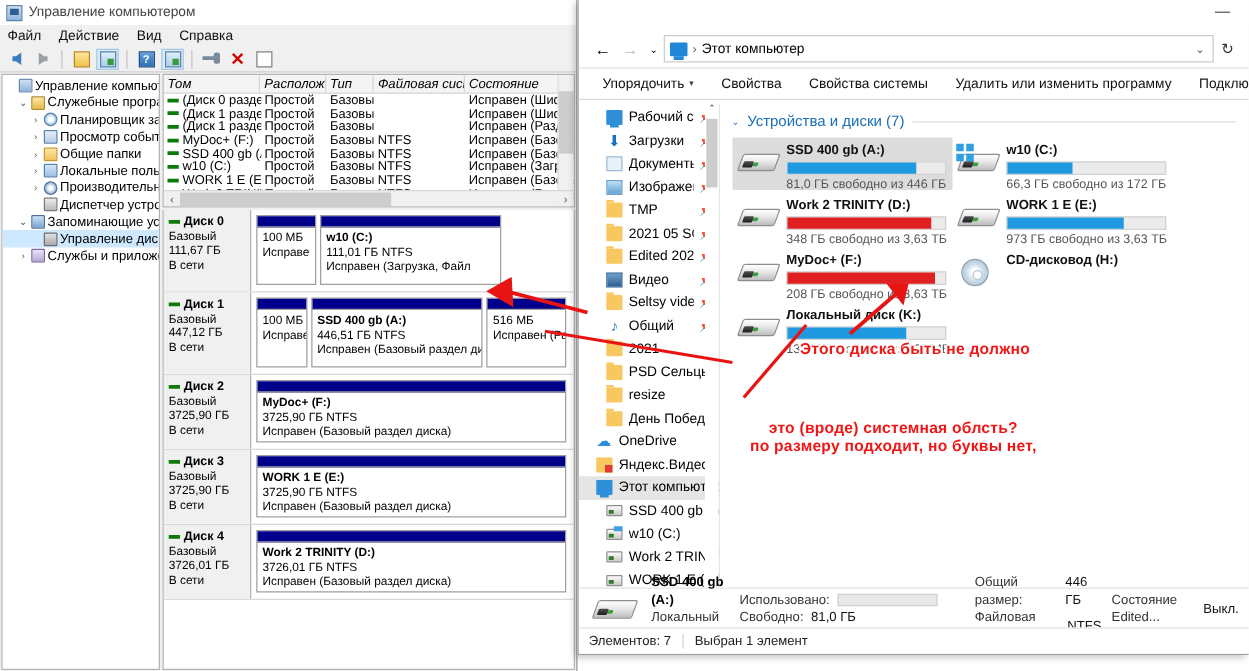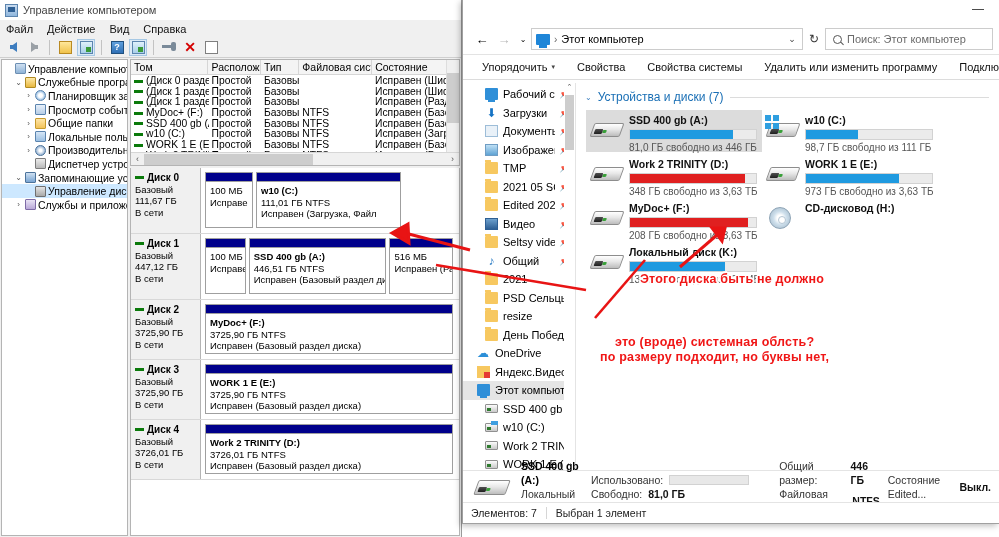--- a/index.html
+++ b/index.html
@@ -87,21 +87,21 @@
   .tic.perf{background:radial-gradient(#ffffff 20%,#8faed0 75%);border-color:#4c739b;border-radius:50%;}
   .tic.dev{background:linear-gradient(#ececec,#b9b9b9);border-color:#7c7c7c;}
   .tic.store{background:linear-gradient(#cfe0f2,#79a5d2);border-color:#4c739b;}
   .tic.dm{background:linear-gradient(#e3e3e3,#a9a9a9);border-color:#6f6f6f;}
   .tic.svc{background:linear-gradient(#e9e3f5,#b9a8d8);border-color:#7e6ba6;}
   .tlabel { overflow:hidden; text-overflow:clip; }
 
   #rightpane { flex:1; display:flex; flex-direction:column; margin:1px 1px 1px 2px; min-width:0;}
   
   #vol-list { height:107px; background:#fff; border:1px solid #b4b4b4; overflow:hidden; position:relative;}
-  #vol-head { display:flex; height:15px; background:#f4f4f4; border-bottom:1px solid #d6d6d6; font-size:10.5px;}
+  #vol-head { display:flex; height:15px; background:#f4f4f4; border-bottom:1px solid #d6d6d6; font-size:10.5px;font-style:italic;}
   #vol-head div { border-right:1px solid #d6d6d6; padding-left:3px; line-height:14px; overflow:hidden; white-space:nowrap;}
   .c1{width:98px;} .c2{width:66px;} .c3{width:48px;} .c4{width:92px;} .c5{width:110px;}
   .vrow { display:flex; height:10.7px; font-size:10.3px; align-items:center;}
   .vrow div { padding-left:3px; overflow:hidden; white-space:nowrap;}
   .vbar { display:inline-block; width:9px; height:3px; background:#0b7a0b; margin-right:3px; vertical-align:middle;}
   #vol-scroll {
     position:absolute; left:0; right:0; bottom:0; height:13px; background:#f0f0f0;
     border-top:1px solid #d6d6d6; display:flex; align-items:center;
   }
   #vol-scroll .sbtn { width:13px; text-align:center; font-size:9px; color:#555;}
@@ -224,21 +224,21 @@
 
   #exp-details {
     position:absolute; left:0; right:0; bottom:21px; height:32px;
     border-top:1px solid #e4e4e4; display:flex; align-items:center; padding-left:8px; gap:8px;
     background:#fff;
   }
   #det-ico { width:42px;height:28px;position:relative; flex:0 0 42px;}
   #det-ico .hdd{left:5px;top:7px;width:32px;height:15px;}
   .det-col { font-size:10.5px; line-height:14px; }
   .det-col .l { color:#333; }
-  .det-col .v { color:#111;font-weight:bold; }
+  .det-col .v { color:#111; }
   .det-row { display:flex; gap:6px; align-items:center;}
   .det-gauge { width:80px;height:10px;background:#e8e8e8;border:1px solid #d2d2d2;}
   .det-gauge .fill{height:100%;background:#1f9ae0;}
   #exp-status {
     position:absolute; left:0; right:0; bottom:0; height:21px;
     border-top:1px solid #e4e4e4; display:flex; align-items:center; gap:0; padding-left:8px;
     font-size:10.5px; color:#222; background:#fff;
   }
   #exp-status .sdiv { width:1px; height:12px; background:#d6d6d6; margin:0 9px;}
 
@@ -560,24 +560,20 @@
       <div class="navbtn">←</div>
       <div class="navbtn dim">→</div>
       <div class="navbtn" style="width:16px;font-size:8px;">⌄</div>
       <div id="addrbar">
         <span class="pc-ico"></span>
         <span class="sep">›</span>
         <span class="crumb">Этот компьютер</span>
         <span id="addr-drop">⌄</span>
       </div>
       <div id="refresh">↻</div>
-      <div id="searchbox">
-        <span class="mag"></span>
-        <span>Поиск: Этот компьютер</span>
-      </div>
     </div>
 
     <div id="exp-cmdbar">
       <div class="cmd">
         <span>Упорядочить</span>
         <span class="caret">▾</span>
       </div>
       <div class="cmd">
           <span>Свойства</span>
         </div>
@@ -725,21 +721,21 @@
                   <i></i>
                   <i></i>
                   <i></i>
                 </div>
               </div>
               <div class="tile-txt">
                 <div class="tile-name">w10 (C:)</div>
                 <div class="gauge">
                   <div class="fill" style="width: 41%; background: rgb(31, 154, 224);"></div>
                 </div>
-                <div class="tile-sub">98,7 ГБ свободно из 111 ГБ</div>
+                <div class="tile-sub">66,3 ГБ свободно из 172 ГБ</div>
               </div>
             </div>
             <div class="tile">
               <div class="tile-ico">
                 <div class="hdd"></div>
               </div>
               <div class="tile-txt">
                 <div class="tile-name">Work 2 TRINITY (D:)</div>
                 <div class="gauge">
                   <div class="fill" style="width: 91%; background: rgb(224, 32, 32);"></div>

